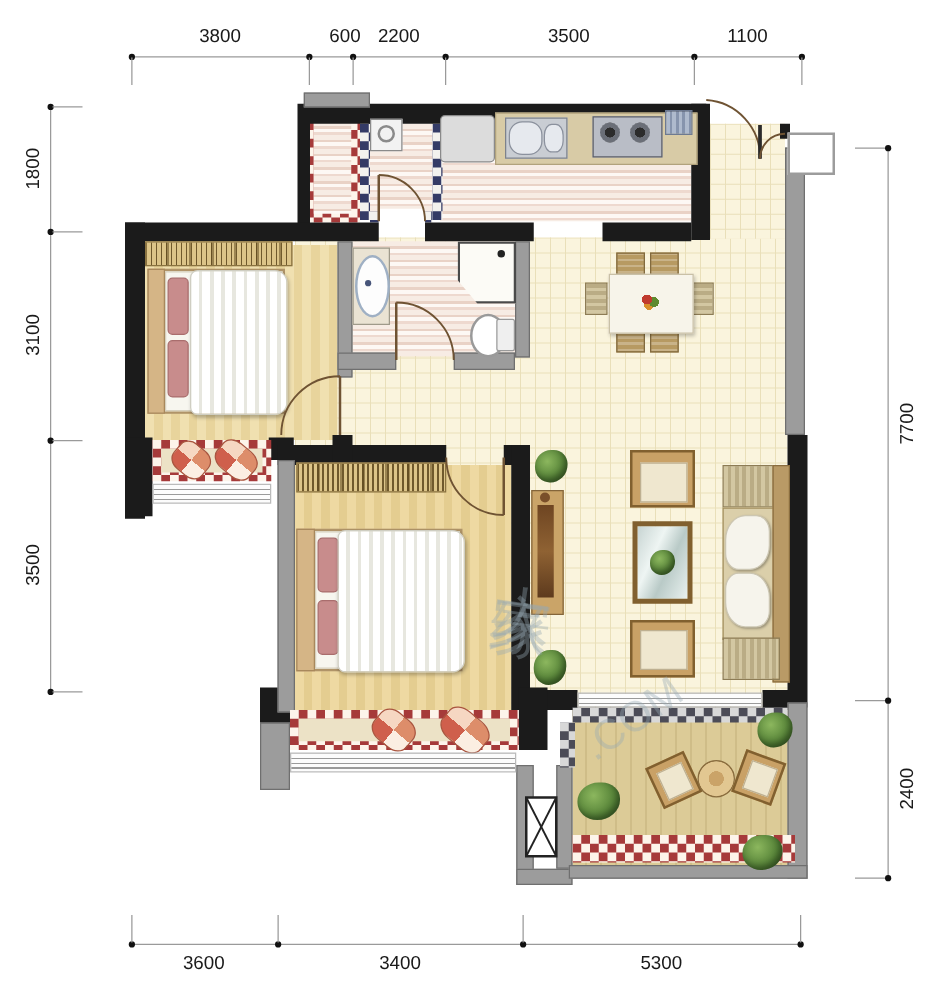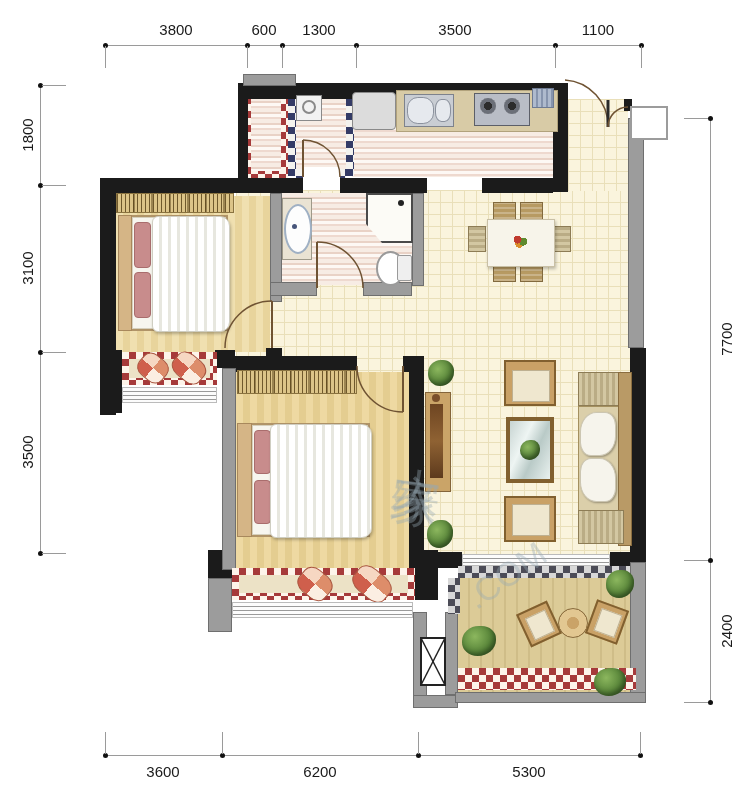--- a/index.html
+++ b/index.html
@@ -80,38 +80,38 @@
       <div class="dot" style="left:354px;top:43px"></div>
     <div class="dot" style="left:553px;top:43px"></div>
       <div class="dot" style="left:639px;top:43px"></div>
     <div class="stub" style="left:105px;top:46px;width:1px;height:22px"></div>
     <div class="stub" style="left:247px;top:46px;width:1px;height:22px"></div>
     <div class="stub" style="left:282px;top:46px;width:1px;height:22px"></div>
     <div class="stub" style="left:356px;top:46px;width:1px;height:22px"></div>
     <div class="stub" style="left:555px;top:46px;width:1px;height:22px"></div>
     <div class="stub" style="left:641px;top:46px;width:1px;height:22px"></div>
     <div class="dlabel" style="left:176px;top:29px">3800</div>
-    <div class="dlabel" style="left:264px;top:29px">600</div>
-    <div class="dlabel" style="left:319px;top:29px">1300</div>
+    <div class="dlabel" style="left:276px;top:29px">600</div>
+    <div class="dlabel" style="left:319px;top:29px">2200</div>
     <div class="dlabel" style="left:455px;top:29px">3500</div>
     <div class="dlabel" style="left:598px;top:29px">1100</div>
   </div>
 
   <div>
     <div class="dline" style="left:105px;top:755px;width:535px;height:1px"></div>
     <div class="dot" style="left:103px;top:753px"></div>
       <div class="dot" style="left:220px;top:753px"></div>
     <div class="dot" style="left:416px;top:753px"></div>
       <div class="dot" style="left:638px;top:753px"></div>
     <div class="stub" style="left:105px;top:732px;width:1px;height:22px"></div>
     <div class="stub" style="left:222px;top:732px;width:1px;height:22px"></div>
     <div class="stub" style="left:418px;top:732px;width:1px;height:22px"></div>
     <div class="stub" style="left:640px;top:732px;width:1px;height:22px"></div>
     <div class="dlabel" style="left:163px;top:771px">3600</div>
-    <div class="dlabel" style="left:320px;top:771px">6200</div>
+    <div class="dlabel" style="left:320px;top:771px">3400</div>
     <div class="dlabel" style="left:529px;top:771px">5300</div>
   </div>
 
   <div>
     <div class="dline" style="left:40px;top:85px;width:1px;height:468px"></div>
     <div class="dot" style="left:38px;top:83px"></div>
       <div class="dot" style="left:38px;top:183px"></div>
     <div class="dot" style="left:38px;top:350px"></div>
       <div class="dot" style="left:38px;top:551px"></div>
     <div class="stub" style="left:42px;top:85px;width:24px;height:1px"></div>

